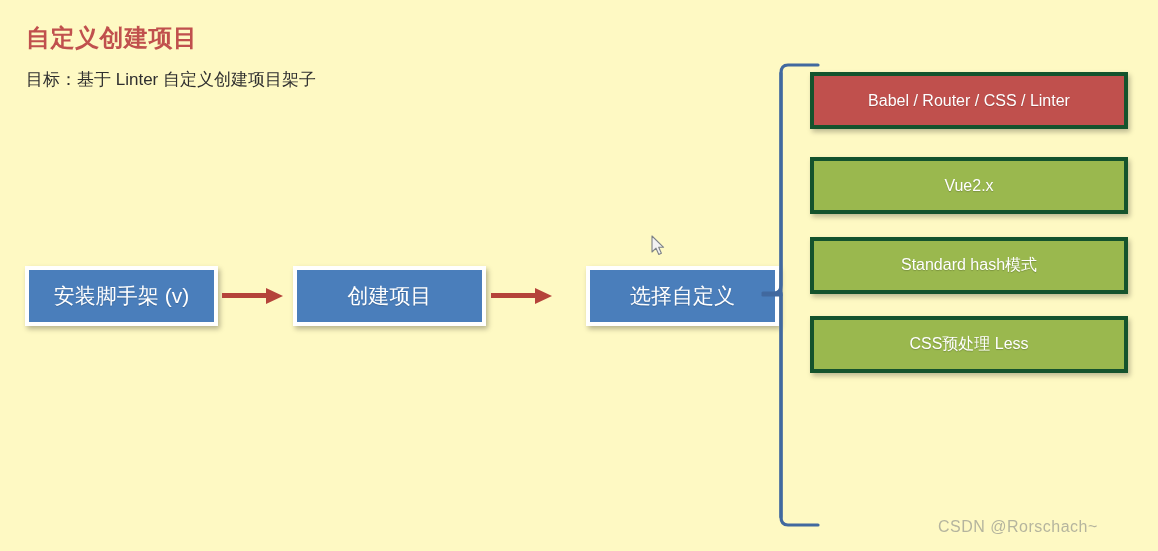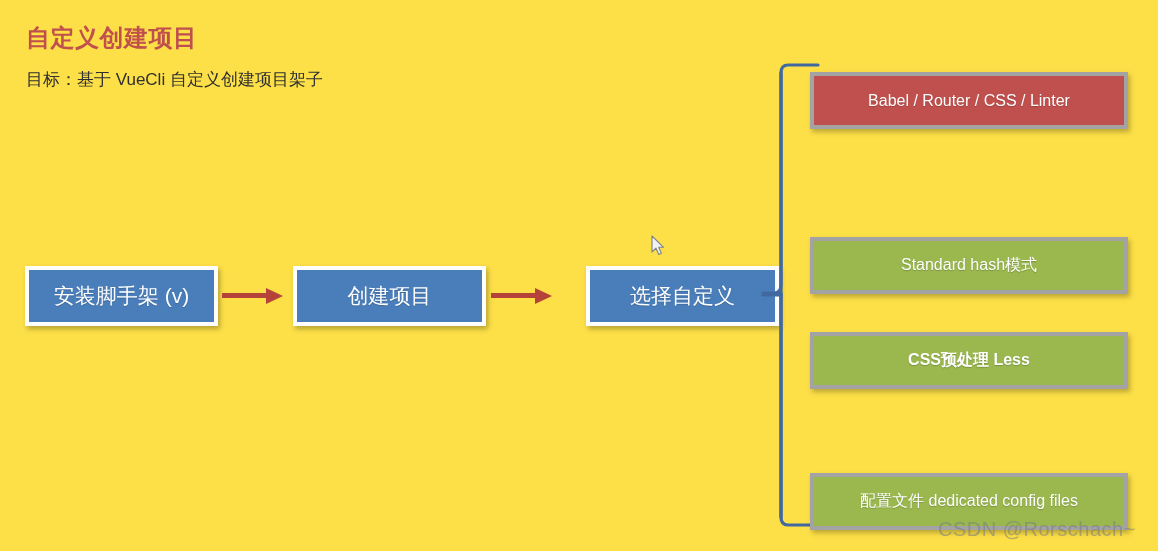--- a/index.html
+++ b/index.html
@@ -7,21 +7,21 @@
     padding: 0;
     background: #ffffff;
   }
   body {
     font-family: "Liberation Sans", "DejaVu Sans", sans-serif;
   }
   #slide {
     position: relative;
     width: 1158px;
     height: 551px;
-    background: #fde047;
+    background: #fef9c3;
     overflow: hidden;
   }
 
   
   .page-title {
     position: absolute;
     left: 26px;
     top: 22px;
     font-size: 24px;
     font-weight: bold;
@@ -85,21 +85,21 @@
     border-left: 17px solid #b5433a;
   }
 
   
   .option-box {
     position: absolute;
     left: 810px;
     box-sizing: border-box;
     width: 318px;
     height: 57px;
-    border: 4px solid #a3a3a3;
+    border: 4px solid #14532d;
     box-shadow: 2px 3px 5px rgba(0,0,0,0.26);
     display: flex;
     align-items: center;
     justify-content: center;
     color: #ffffff;
     font-size: 16px;
     white-space: nowrap;
     text-shadow: 0 1px 1px rgba(0,0,0,0.2);
   }
   .option-box.red   { background: #c0504d; }
@@ -109,33 +109,33 @@
   #bracket { position: absolute; left: 760px; top: 60px; width: 62px; height: 470px; }
 
   
   #cursor { position: absolute; left: 651px; top: 235px; width: 16px; height: 22px; }
 
   
   .watermark {
     position: absolute;
     left: 938px;
     top: 518px;
-    font-size: 20px;
+    font-size: 16px;
     color: rgba(120,124,128,0.55);
     white-space: nowrap;
     letter-spacing: 0.5px;
   }
 </style>
 </head>
 <body>
 
 <div id="slide">
 
   <div class="page-title">自定义创建项目</div>
-  <div class="page-subtitle">目标：基于 VueCli 自定义创建项目架子</div>
+  <div class="page-subtitle">目标：基于 Linter 自定义创建项目架子</div>
 
   <div class="flow-box" id="flow-0">安装脚手架 (v)</div>
   <div class="flow-box" id="flow-1">创建项目</div>
   <div class="flow-box" id="flow-2">选择自定义</div>
 
   <div class="arrow" id="arrow-0">
     <div class="shaft"></div>
     <div class="head"></div>
   </div>
   <div class="arrow" id="arrow-1">
@@ -143,23 +143,23 @@
     <div class="head"></div>
   </div>
 
   <svg id="bracket" viewBox="0 0 62 470" xmlns="http://www.w3.org/2000/svg">
     <path d="M 58 5 L 28 5 Q 21 5 21 13 L 21 225 Q 21 233 14 233 L 3 233 Q 14 233 21 233 Q 21 241 21 241 L 21 457 Q 21 465 28 465 L 58 465" fill="none" stroke="#41699f" stroke-width="3.2" stroke-linecap="round" stroke-linejoin="round"></path>
     <path d="M 21 13 L 21 457" fill="none" stroke="#41699f" stroke-width="3.2" stroke-linecap="round"></path>
     <path d="M 21 235 L 3 235" fill="none" stroke="#41699f" stroke-width="3.2" stroke-linecap="round"></path>
   </svg>
 
   <div class="option-box red" style="top:72px;">Babel / Router / CSS / Linter</div>
+  <div class="option-box green" style="top:157px;">Vue2.x</div>
   <div class="option-box green" style="top:237px;">Standard hash模式</div>
-  <div class="option-box green" style="top:332px;font-weight:bold;">CSS预处理 Less</div>
-  <div class="option-box green" style="top:473px;">配置文件 dedicated config files</div>
+  <div class="option-box green" style="top:316px;">CSS预处理 Less</div>
 
   <svg id="cursor" viewBox="0 0 16 22" xmlns="http://www.w3.org/2000/svg">
     <path d="M 1 1 L 1 17 L 5 13.2 L 7.8 19.4 L 10.4 18.2 L 7.7 12.3 L 12.6 12.3 Z" fill="#f2f2f2" stroke="#7d8287" stroke-width="1.1" stroke-linejoin="round"></path>
   </svg>
 
   <div class="watermark">CSDN @Rorschach~</div>
 
 </div>
 
 </body></html>

